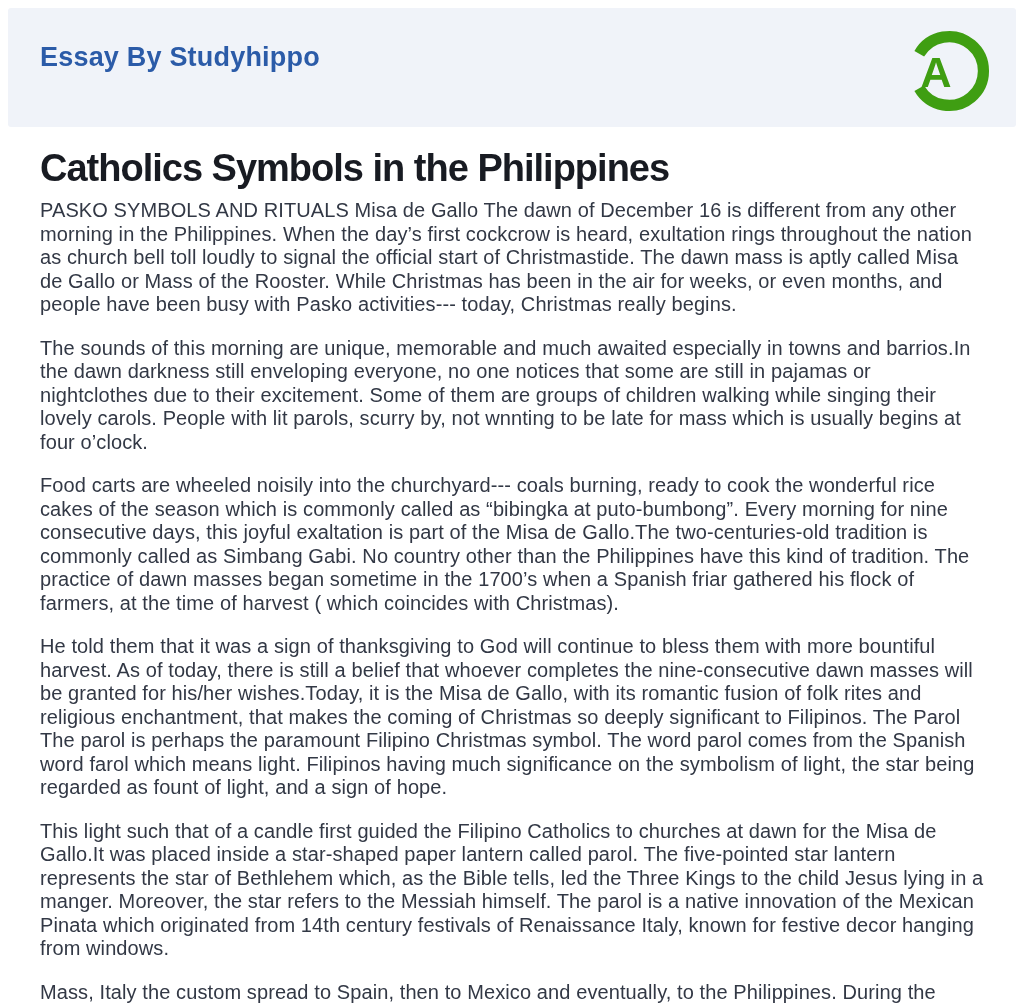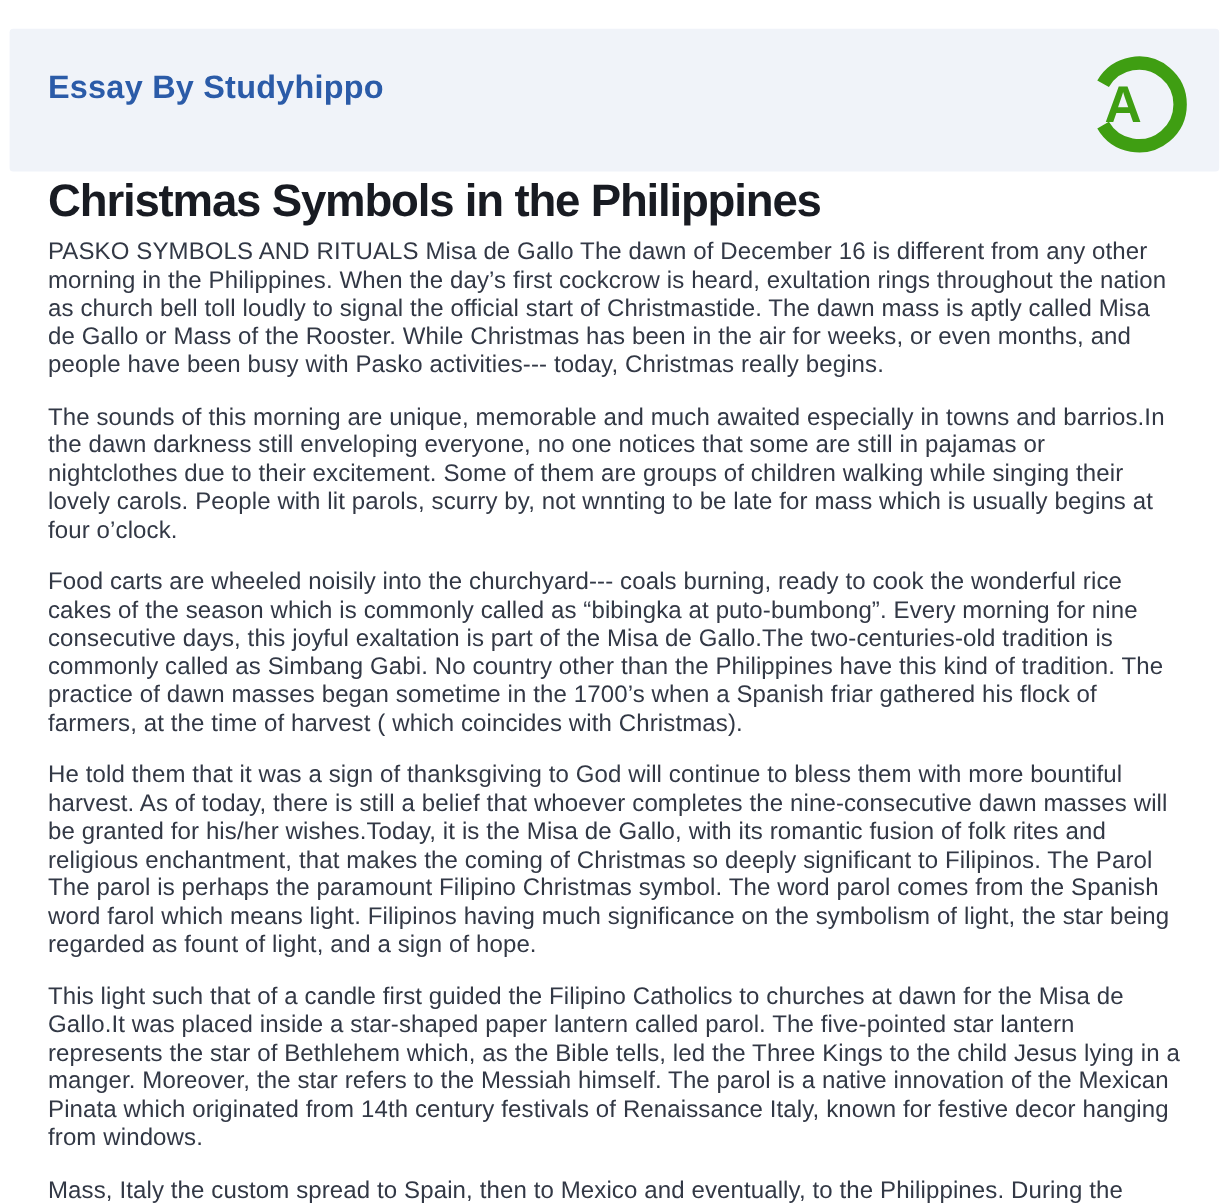--- a/index.html
+++ b/index.html
@@ -14,21 +14,21 @@
     width: 1024px;
     height: 1003px;
     background: var(--page-bg, #ffffff);
     position: relative;
   }
 
   
   .banner {
     position: absolute;
     left: 8px;
-    top: 24px;
+    top: 8px;
     width: 1008px;
     height: 119px;
     background: var(--header-bg, #f0f3f9);
     border-radius: 3px;
     display: flex;
     align-items: flex-start;
     justify-content: space-between;
     padding: 33px 24px 0 32px;
   }
   .banner-text { display: flex; flex-direction: column; }
@@ -106,21 +106,21 @@
 
     <div class="logo">
       <svg viewBox="0 0 100 100" aria-hidden="true">
         <path d="M 15.4 30 A 40 40 0 1 1 15.4 70" fill="none" stroke="currentColor" stroke-width="13" stroke-linecap="butt"></path>
       </svg>
       <span class="logo-letter">A</span>
     </div>
   </header>
 
   <main class="content">
-    <h1 class="title">Christmas Symbols in the Philippines</h1>
+    <h1 class="title">Catholics Symbols in the Philippines</h1>
     <div class="essay-body">
         <p>PASKO SYMBOLS AND RITUALS Misa de Gallo The dawn of December 16 is different from any other morning in the Philippines. When the day’s first cockcrow is heard, exultation rings throughout the nation as church bell toll loudly to signal the official start of Christmastide. The dawn mass is aptly called Misa de Gallo or Mass of the Rooster. While Christmas has been in the air for weeks, or even months, and people have been busy with Pasko activities--- today, Christmas really begins.</p>
         <p>The sounds of this morning are unique, memorable and much awaited especially in towns and barrios.In the dawn darkness still enveloping everyone, no one notices that some are still in pajamas or nightclothes due to their excitement. Some of them are groups of children walking while singing their lovely carols. People with lit parols, scurry by, not wnnting to be late for mass which is usually begins at four o’clock.</p>
         <p>Food carts are wheeled noisily into the churchyard--- coals burning, ready to cook the wonderful rice cakes of the season which is commonly called as “bibingka at puto-bumbong”. Every morning for nine consecutive days, this joyful exaltation is part of the Misa de Gallo.The two-centuries-old tradition is commonly called as Simbang Gabi. No country other than the Philippines have this kind of tradition. The practice of dawn masses began sometime in the 1700’s when a Spanish friar gathered his flock of farmers, at the time of harvest ( which coincides with Christmas).</p>
         <p>He told them that it was a sign of thanksgiving to God will continue to bless them with more bountiful harvest. As of today, there is still a belief that whoever completes the nine-consecutive dawn masses will be granted for his/her wishes.Today, it is the Misa de Gallo, with its romantic fusion of folk rites and religious enchantment, that makes the coming of Christmas so deeply significant to Filipinos. The Parol The parol is perhaps the paramount Filipino Christmas symbol. The word parol comes from the Spanish word farol which means light. Filipinos having much significance on the symbolism of light, the star being regarded as fount of light, and a sign of hope.</p>
         <p>This light such that of a candle first guided the Filipino Catholics to churches at dawn for the Misa de Gallo.It was placed inside a star-shaped paper lantern called parol. The five-pointed star lantern represents the star of Bethlehem which, as the Bible tells, led the Three Kings to the child Jesus lying in a manger. Moreover, the star refers to the Messiah himself. The parol is a native innovation of the Mexican Pinata which originated from 14th century festivals of Renaissance Italy, known for festive decor hanging from windows.</p>
         <p>Mass, Italy the custom spread to Spain, then to Mexico and eventually, to the Philippines. During the yuletide season, parols are seen throughout the country. No Filipino home is without one”, goes a local saying. And another, “Rare is the ruralist</p>
       </div>
   </main>
 

